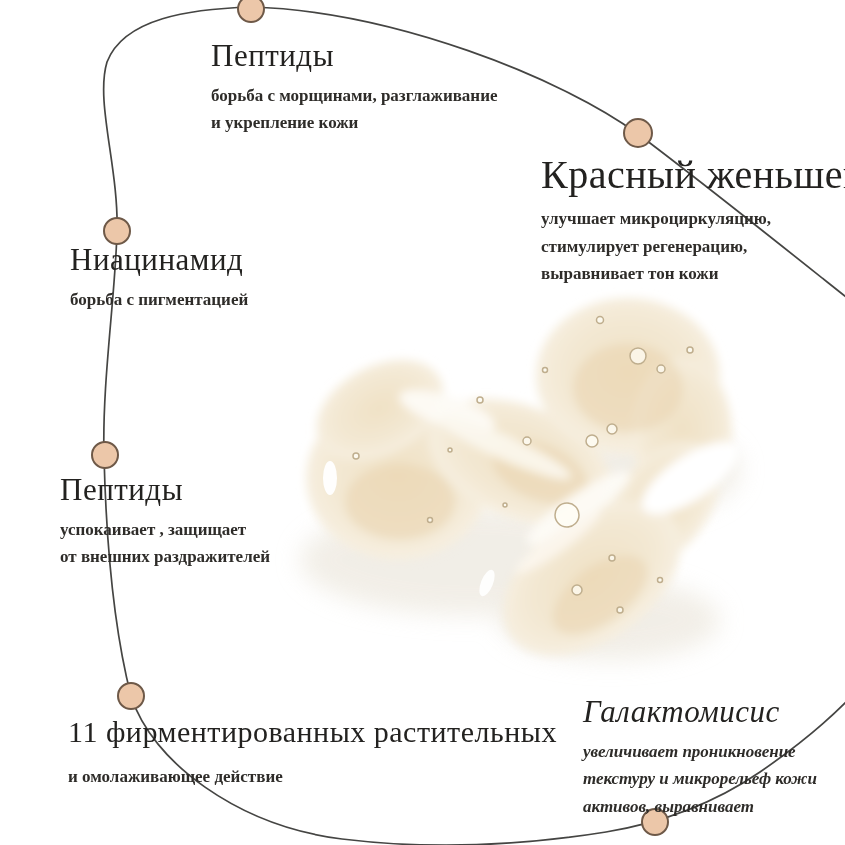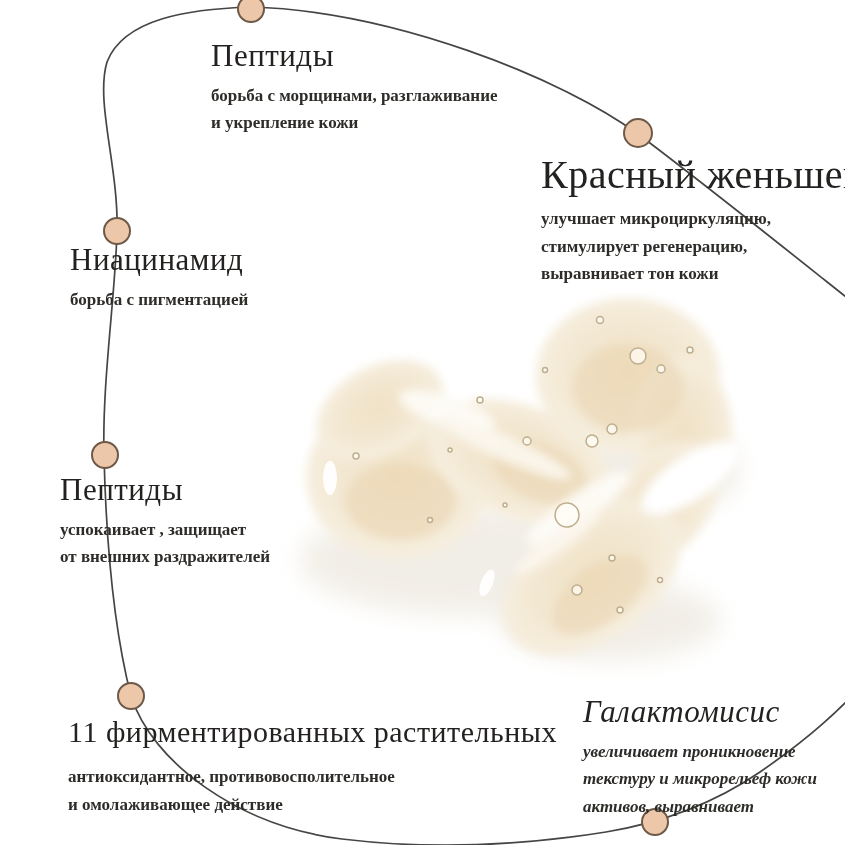--- a/index.html
+++ b/index.html
@@ -171,17 +171,16 @@
     <h2>Галактомисис</h2>
     <p>увеличивает проникновение</p>
     <p>текстуру и микрорельеф кожи</p>
     <p>активов, выравнивает</p>
   </div>
 
   <div class="label" id="lb-fermented-extracts" style="left:68px;top:712px;">
     <h2>
       <span>11 фирментированных растительных</span><br>
     </h2>
-    <p>антиоксидантное, противовосполительное</p>
     <p>и омолаживающее действие</p>
   </div>
 
 </div>
 
 </body></html>

